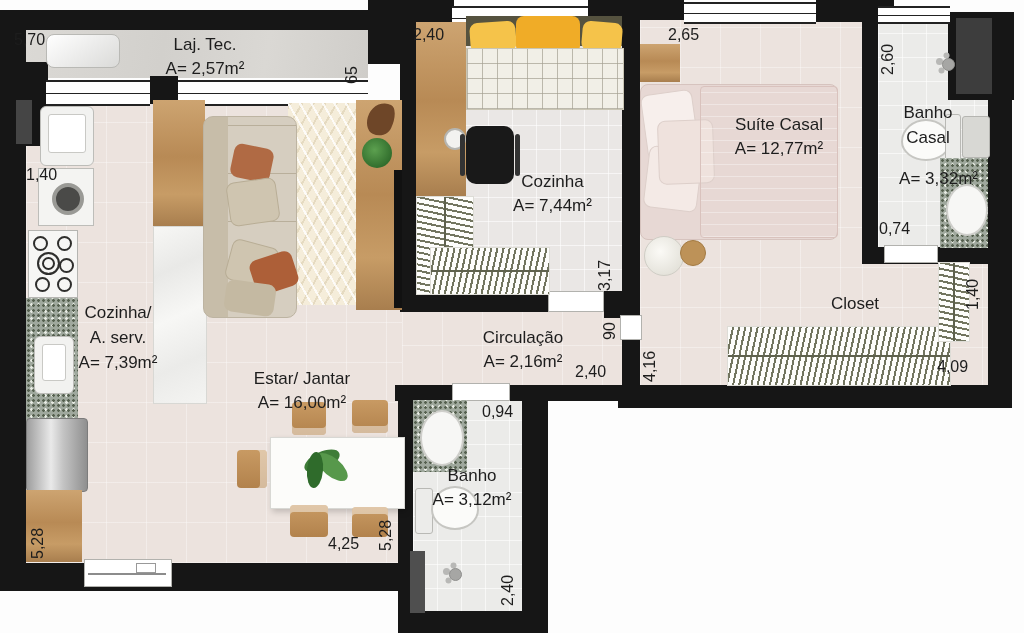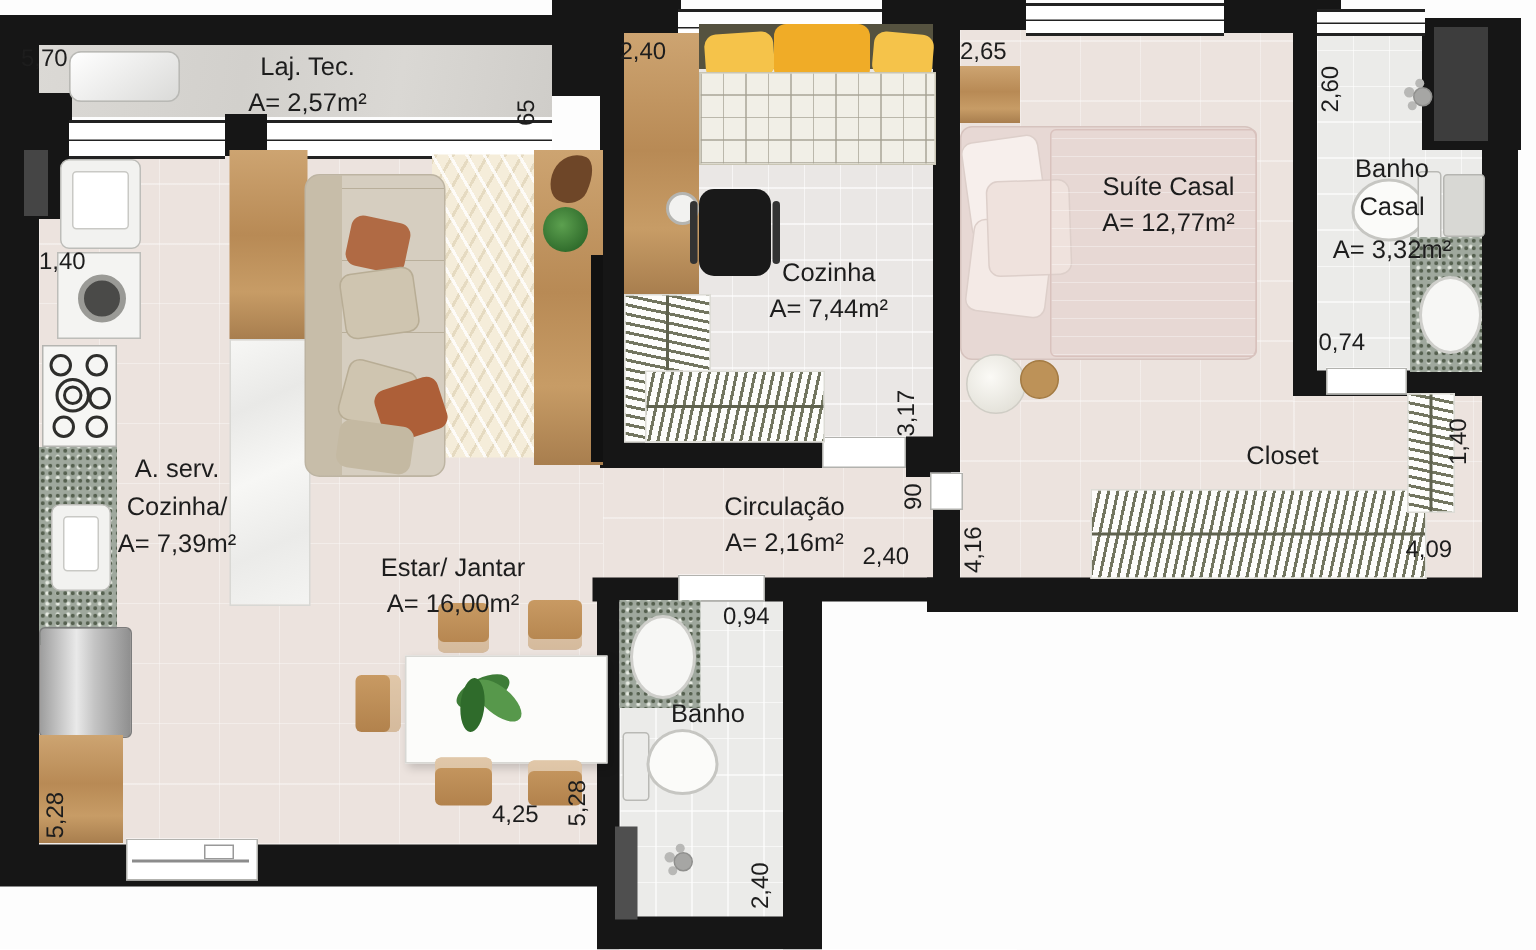--- a/index.html
+++ b/index.html
@@ -203,46 +203,47 @@
     <div>Cozinha</div>
     <div>A= 7,44m²</div>
   </div>
   <div class="rlabel" style="left:700px;top:113px;width:158px;">
     <div>Suíte Casal</div>
     <div>A= 12,77m²</div>
   </div>
   <div class="rlabel" style="left:878px;top:100px;width:100px;line-height:25px;">
     <div>Banho</div>
     <div>Casal</div>
-    <div style="margin-top:4px;">A= 3,32m²</div>
+    <div style="margin-top:16px;text-align:right;">A= 3,32m²</div>
   </div>
   <div class="rlabel" style="left:60px;top:300px;width:116px;line-height:25px;">
+    <div>Cozinha/</div>
     <div>A. serv.</div>
-    <div>Cozinha/</div>
     <div>A= 7,39m²</div>
   </div>
   <div class="rlabel" style="left:222px;top:323px;width:160px;margin-top:44px;">
     <div>Estar/ Jantar</div>
     <div>A= 16,00m²</div>
   </div>
   <div class="rlabel" style="left:443px;top:326px;width:160px;">
     <div>Circulação</div>
     <div>A= 2,16m²</div>
   </div>
   <div class="rlabel" style="left:808px;top:292px;width:94px;">
     <div>Closet</div>
   </div>
   <div class="rlabel" style="left:416px;top:464px;width:112px;">
     <div>Banho</div>
+    <div>A= 3,12m²</div>
   </div>
 
   <div class="dim" style="left:14px;top:30px;">5,70</div>
   <div class="vdim" style="left:342px;top:42px;height:42px;">65</div>
   <div class="dim" style="left:413px;top:25px;">2,40</div>
-  <div class="dim" style="left:640px;top:25px;">2,65</div>
+  <div class="dim" style="left:668px;top:25px;">2,65</div>
   <div class="vdim" style="left:878px;top:27px;height:48px;">2,60</div>
   <div class="dim" style="left:26px;top:165px;">1,40</div>
   <div class="dim" style="left:879px;top:219px;">0,74</div>
   <div class="vdim" style="left:595px;top:245px;height:46px;">3,17</div>
   <div class="vdim" style="left:600px;top:310px;height:30px;">90</div>
   <div class="vdim" style="left:640px;top:334px;height:48px;">4,16</div>
   <div class="dim" style="left:575px;top:362px;">2,40</div>
   <div class="dim" style="left:482px;top:402px;">0,94</div>
   <div class="vdim" style="left:963px;top:260px;height:50px;">1,40</div>
   <div class="dim" style="left:937px;top:357px;">4,09</div>

